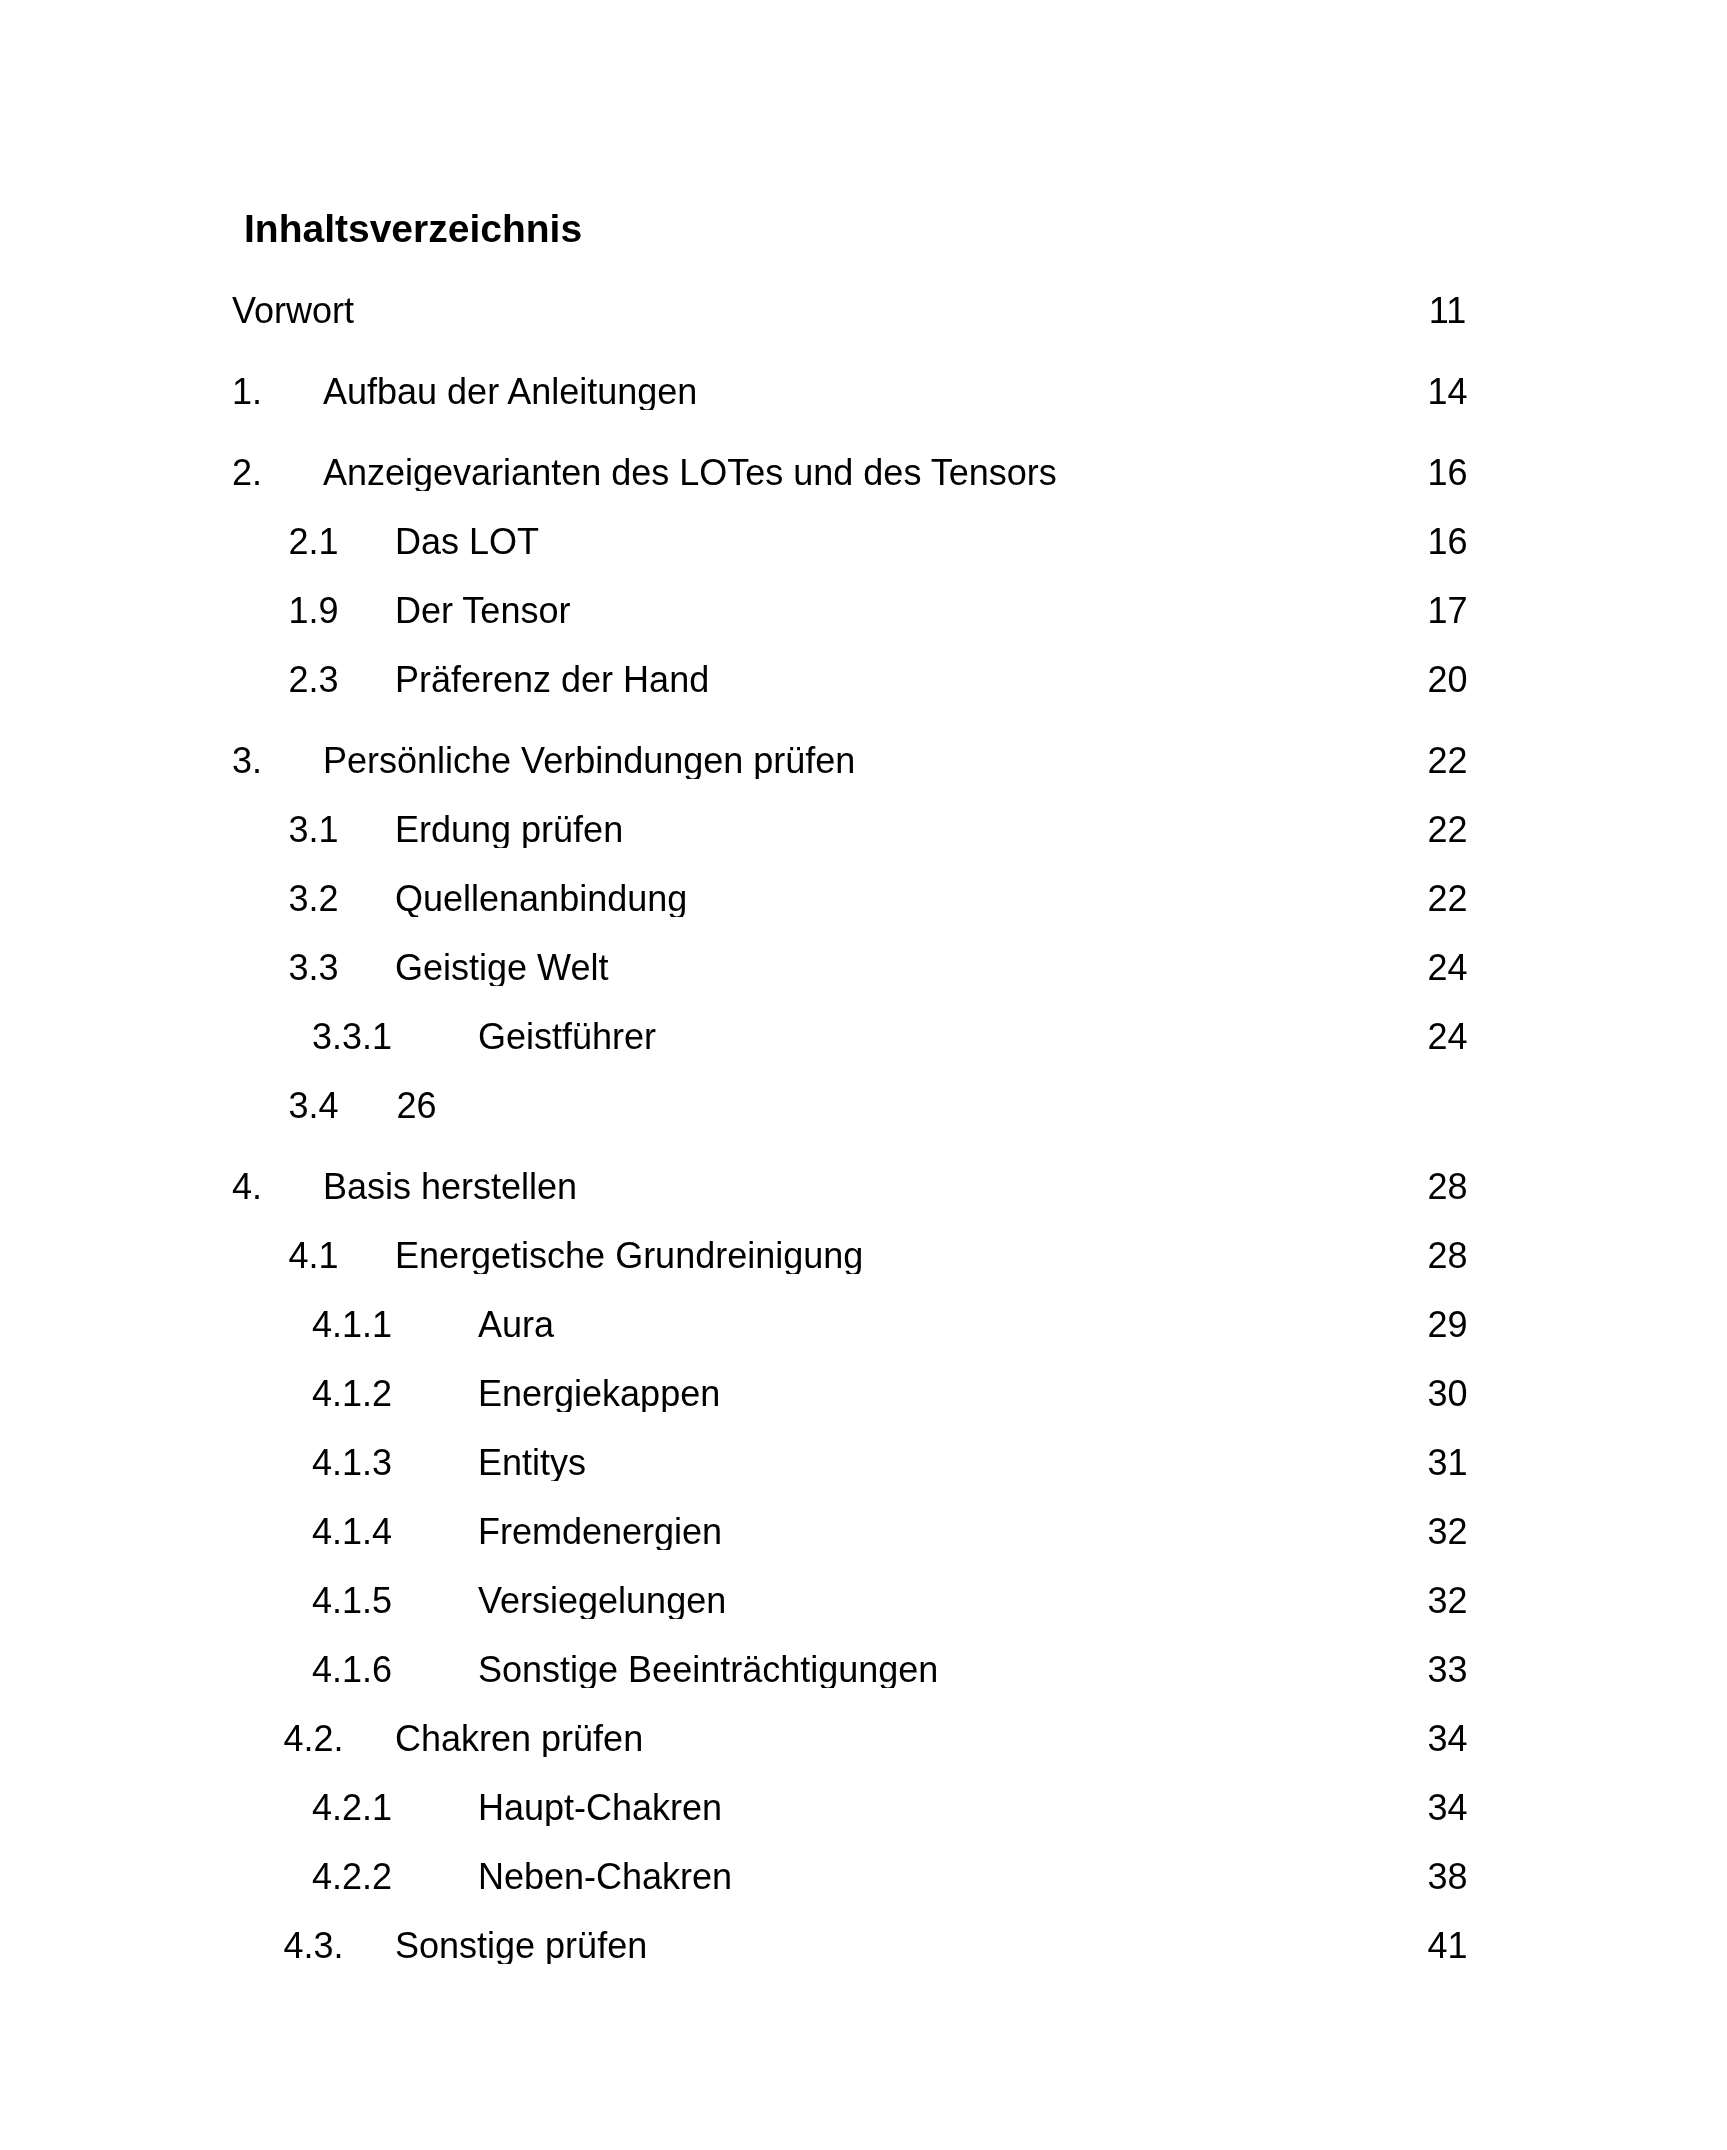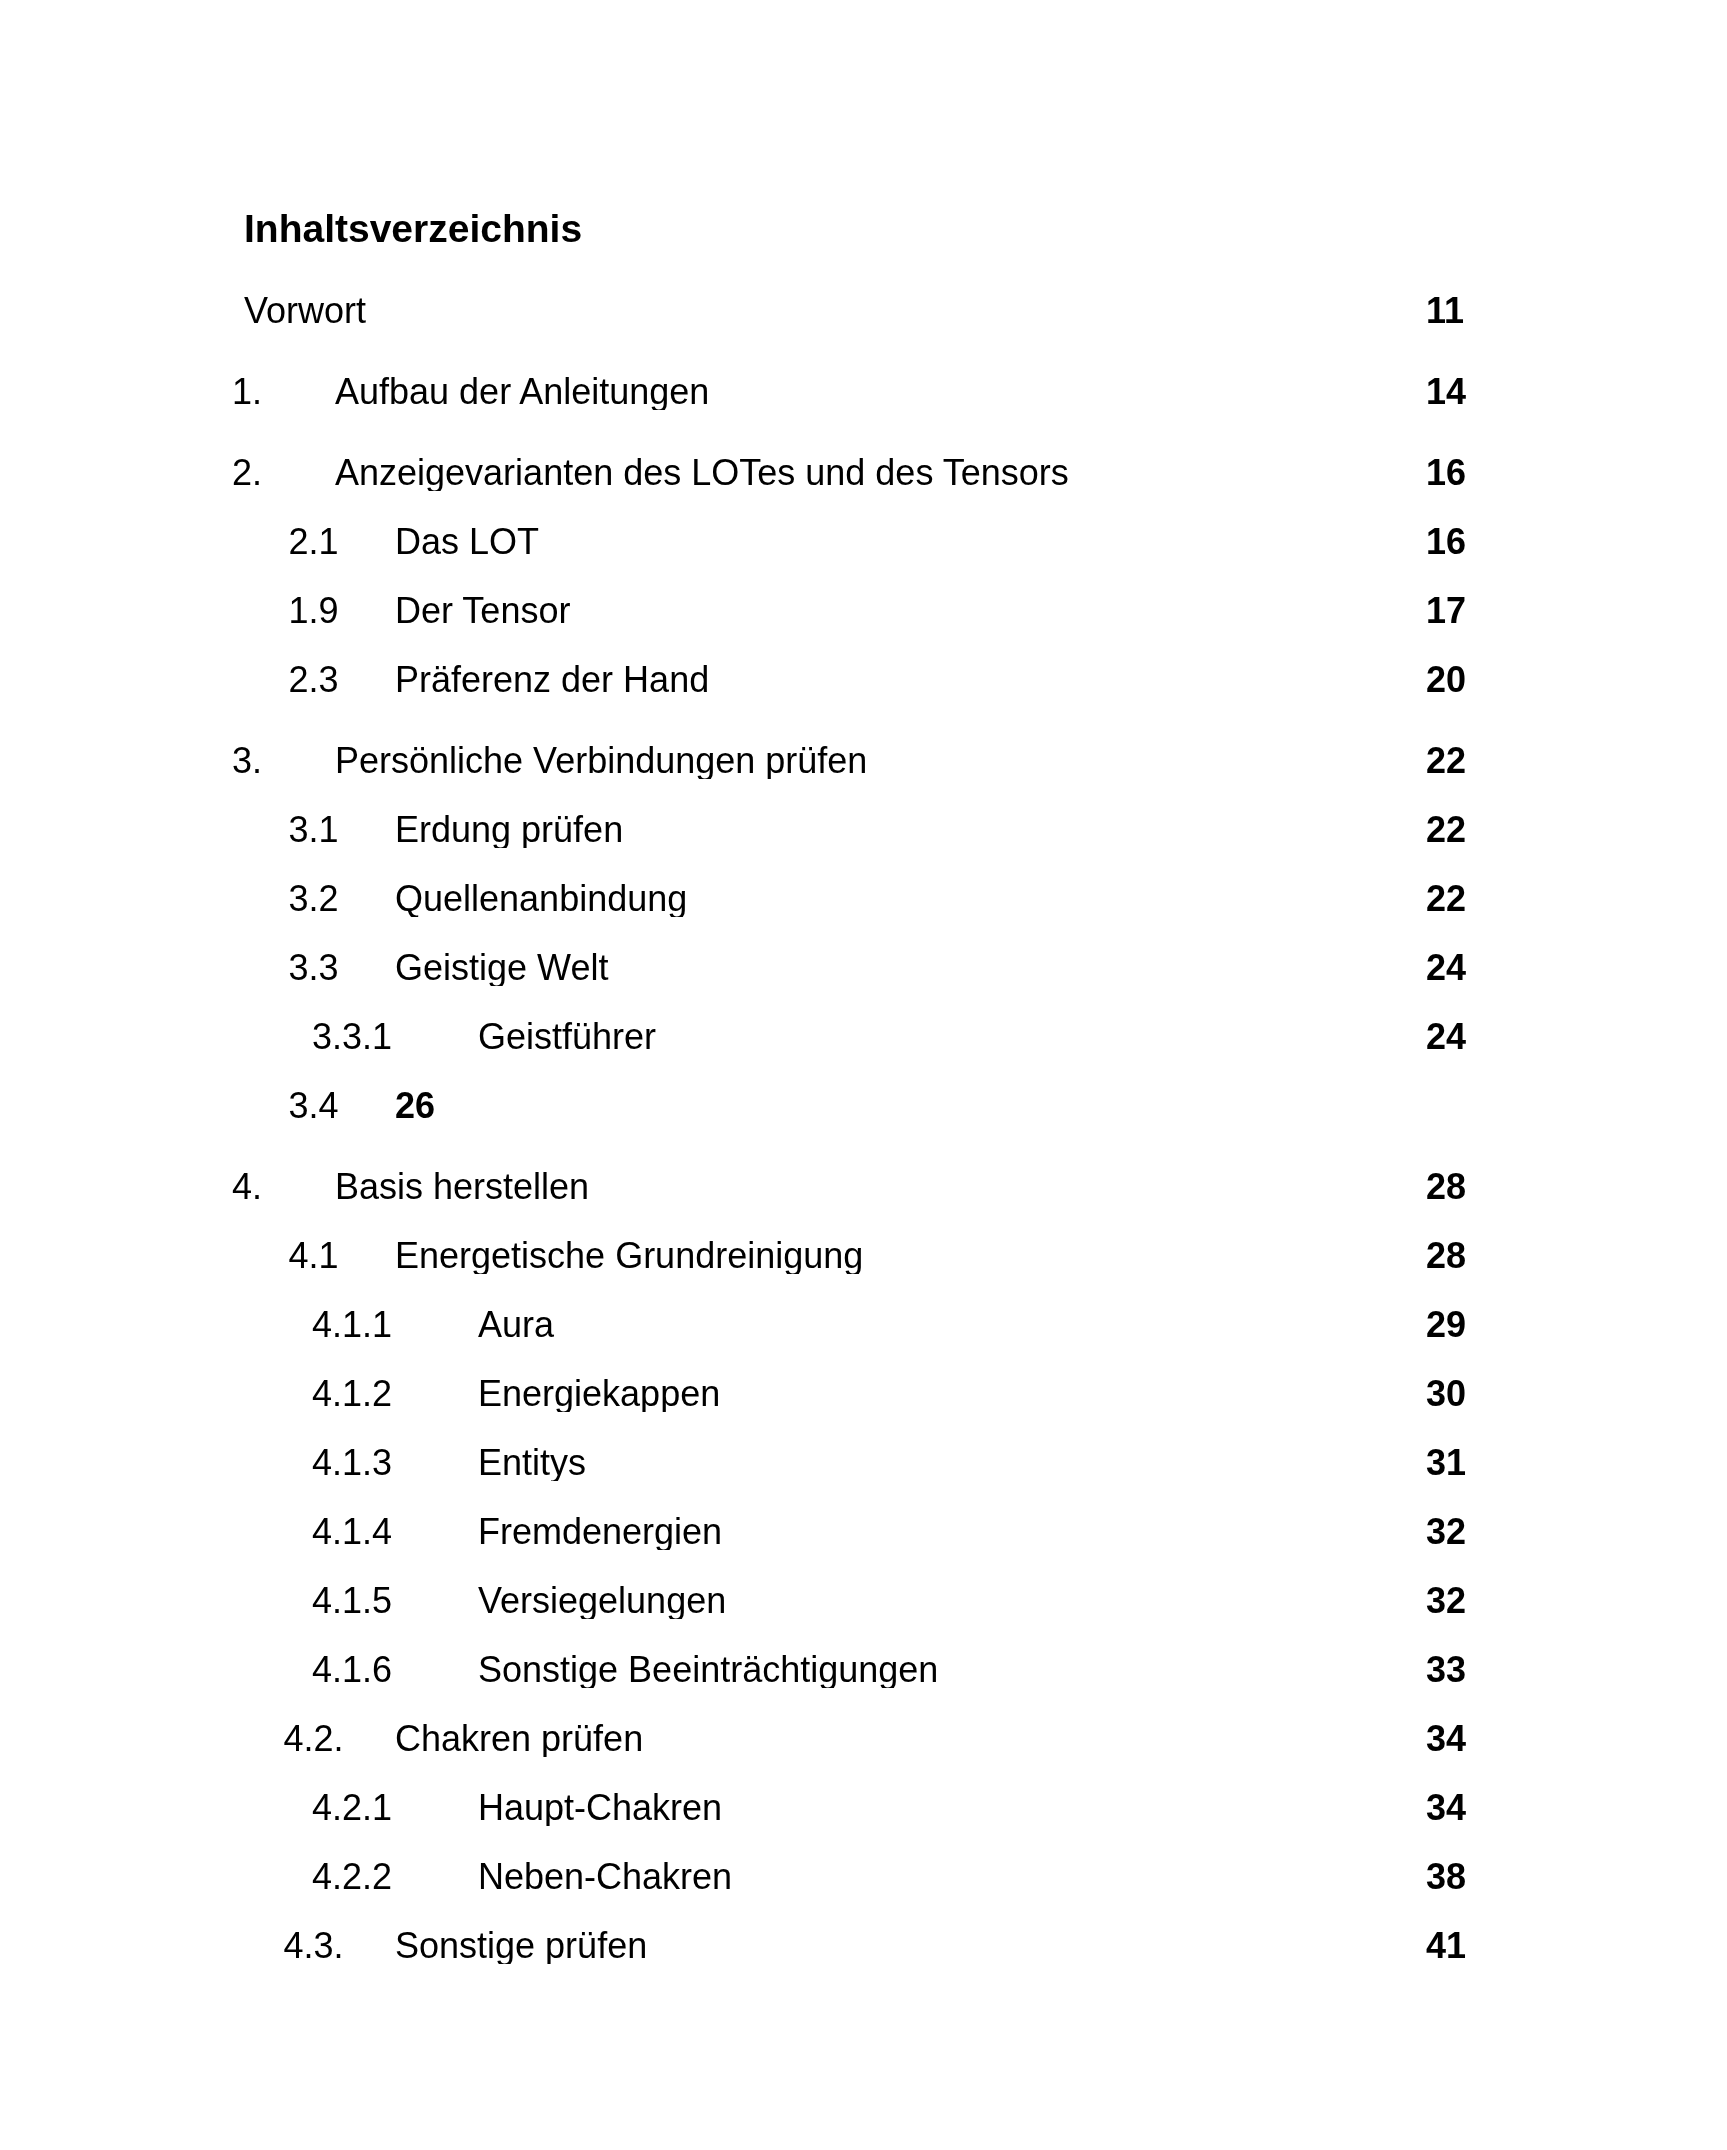--- a/index.html
+++ b/index.html
@@ -33,39 +33,37 @@
   .row {
     display: flex;
     align-items: center;
     height: 69px;
     font-size: 36px;
     line-height: 1;
     white-space: nowrap;
   }
   .row.top {
     margin-top: 12px;
-    gap: 12px;
   }
   .num {
     flex: 0 0 auto;
   }
   .lvl0 .num { width: 91px; }
   .lvl1 .num { width: 163px; text-align: center; }
   .lvl2 .num { width: 166px; }
   .lvl2 { padding-left: 80px; }
   .row.no-num .num { width: 0; }
   .label {
     flex: 1 1 auto;
     overflow: hidden;
   }
   .pagenum {
     flex: 0 0 auto;
-    text-align: left;
+    text-align: center;
     min-width: 43px;
-    font-weight: bold;
   }
 </style>
 </head>
 <body>
 
 <div class="content">
   <h1 class="doc-title">Inhaltsverzeichnis</h1>
 
   <div class="toc">
       <div class="row lvl0 top no-num">

